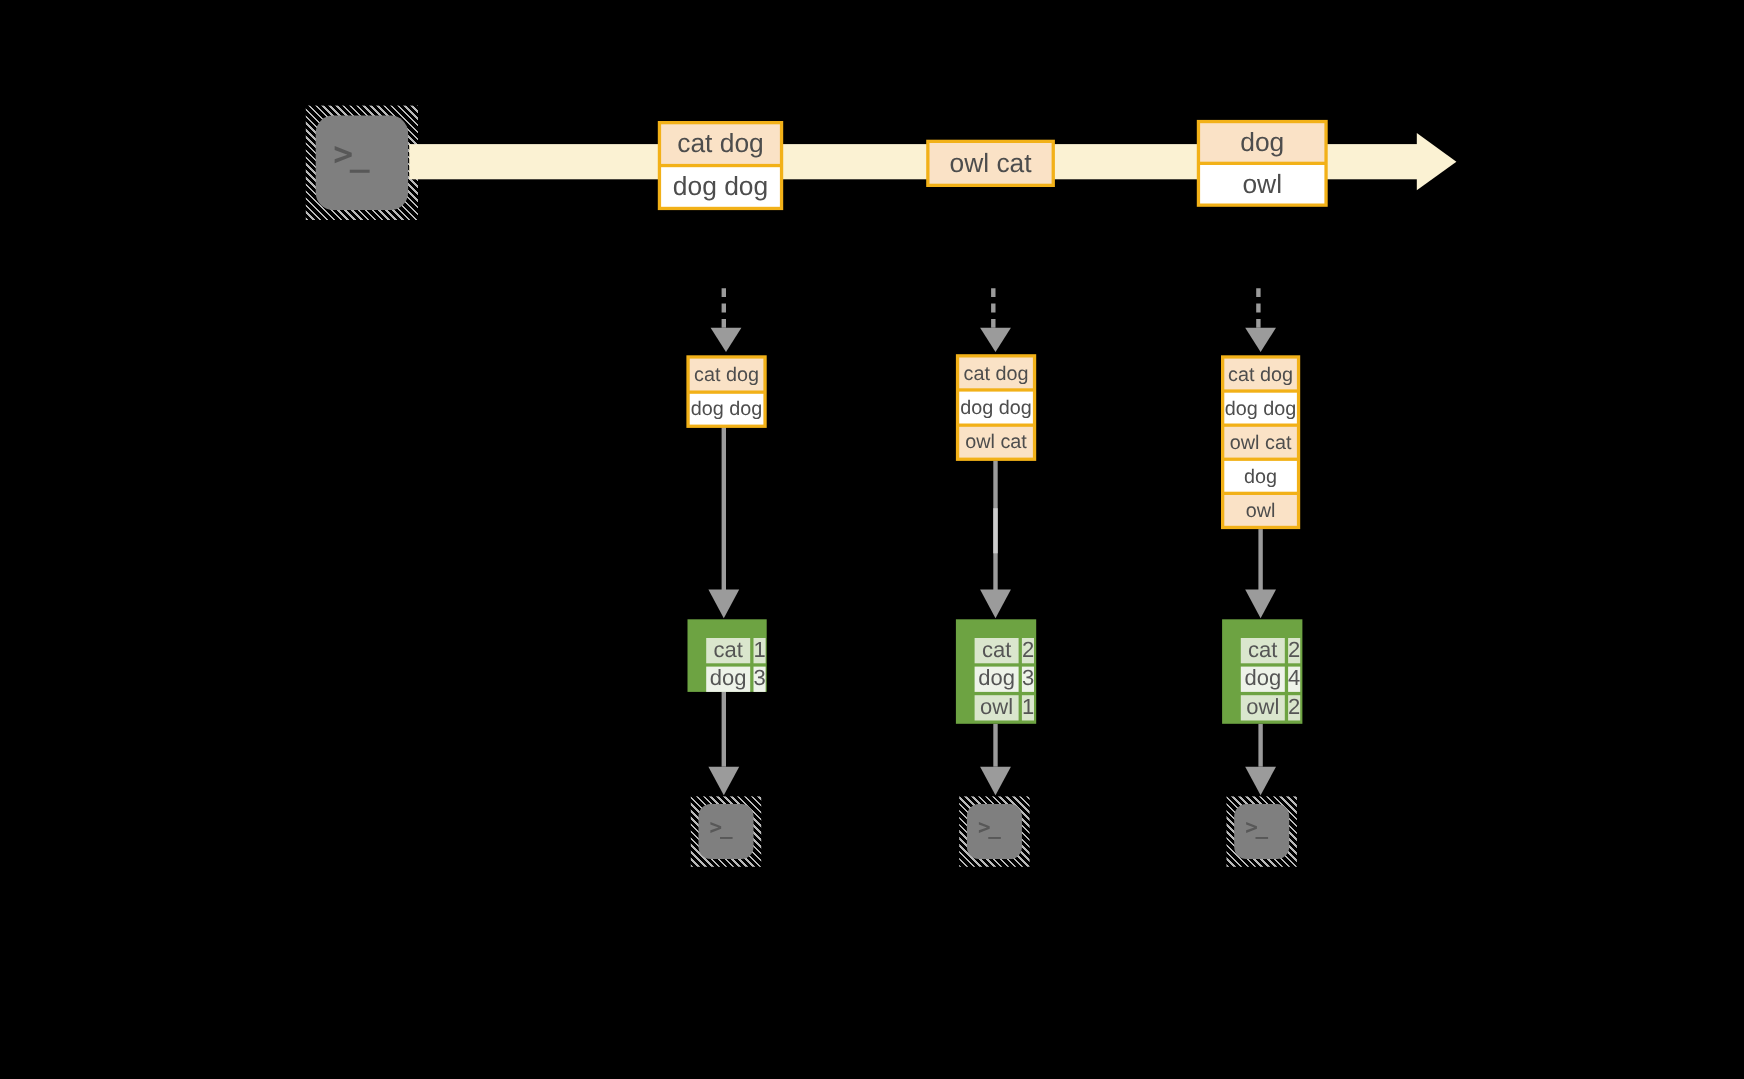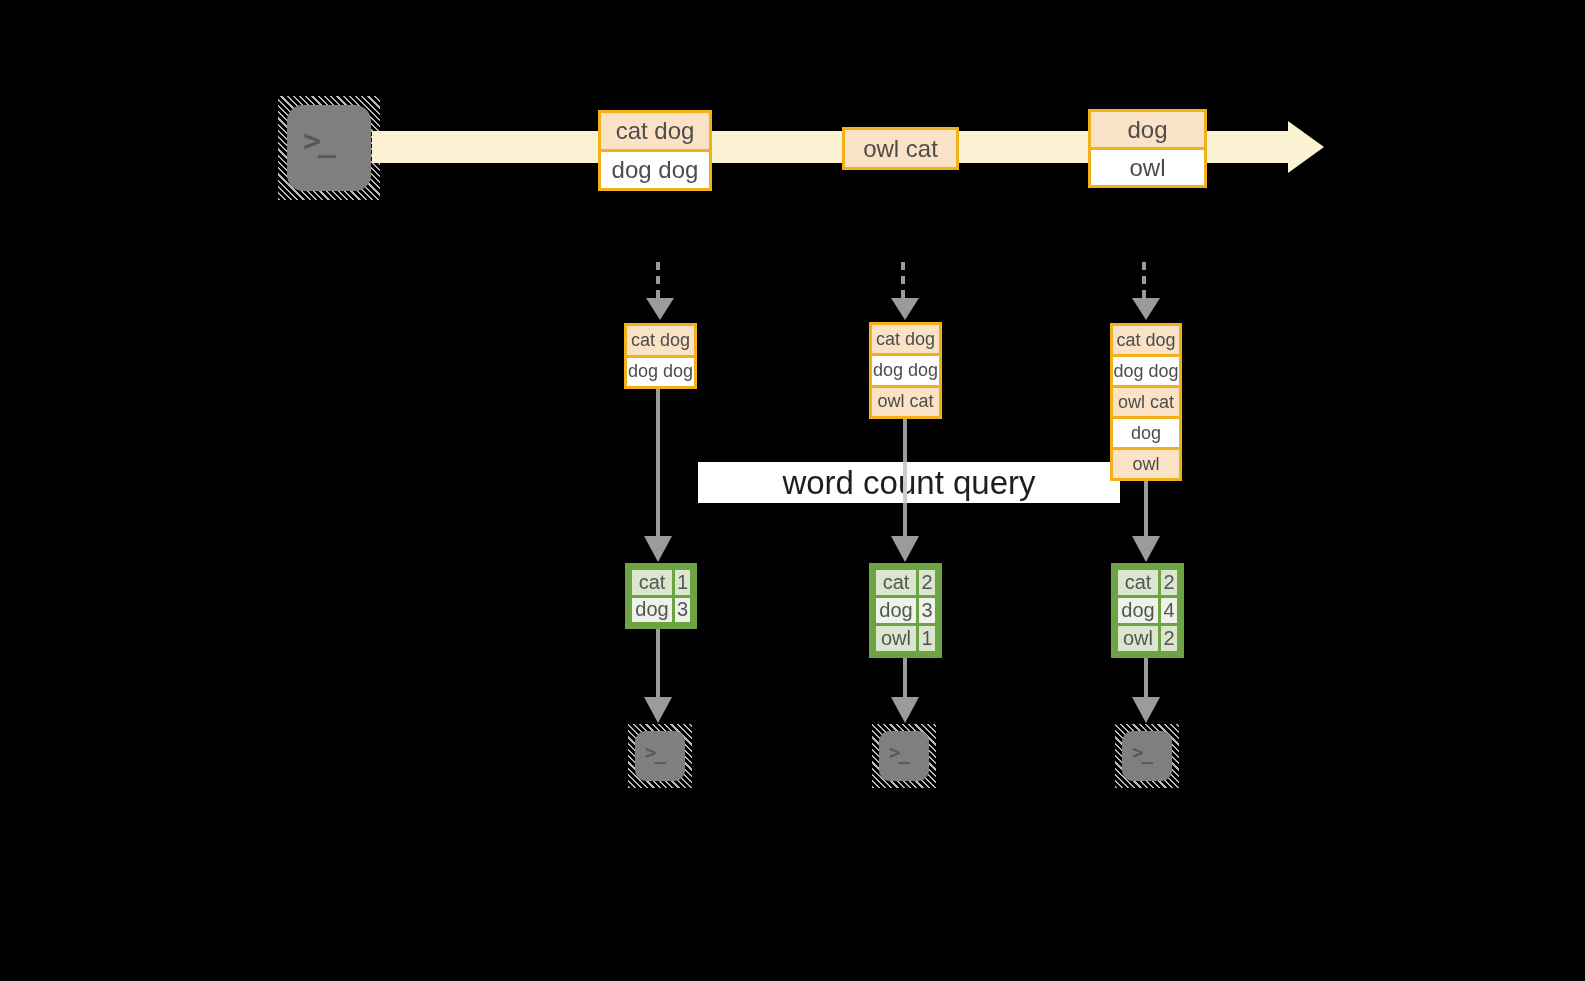--- a/index.html
+++ b/index.html
@@ -31,21 +31,21 @@
   
   .dashline{position:absolute;width:0;border-left:4px dashed #9b9b9b;z-index:1;}
   .gline{position:absolute;width:4px;background:#9b9b9b;z-index:1;}
   .ghead{position:absolute;width:0;height:0;z-index:1;
       border-top:26px solid #9b9b9b;border-left:14px solid transparent;border-right:14px solid transparent;}
   
   .banner{position:absolute;left:698px;top:462px;width:422px;height:41px;background:#ffffff;z-index:3;
       display:flex;align-items:center;justify-content:center;font-size:33px;font-weight:300;color:#1f1f1f;}
   .banner-line{position:absolute;left:903px;top:462px;width:4px;height:41px;background:#cdcdcd;z-index:4;}
   
-  .gtable{position:absolute;background:#6da342;padding:7px;display:grid;gap:3px;
+  .gtable{position:absolute;background:#6da342;padding:17px;display:grid;gap:3px;
       grid-template-columns:40px 1fr;box-sizing:border-box;z-index:2;}
   .gcell{display:flex;align-items:center;justify-content:center;font-size:20px;color:#555555;}
   .g-dark{background:#dae6cd;}
   .g-light{background:#eef3e9;}
 </style>
 </head>
 <body>
 
 <div class="canvas">
 
@@ -87,21 +87,20 @@
     <div class="ocell fill-peach">owl cat</div>
   </div>
   <div class="obox buf buffont" style="left:1110px;top:323px;width:72px;height:158px;">
     <div class="ocell fill-peach">cat dog</div>
     <div class="ocell fill-cream">dog dog</div>
     <div class="ocell fill-peach">owl cat</div>
     <div class="ocell fill-cream">dog</div>
     <div class="ocell fill-peach">owl</div>
   </div>
 
-  <div class="banner">word count query</div>
   <div class="banner-line"></div>
 
   <div class="gline" style="left:656px;top:388px;height:150px;"></div>
   <div class="ghead" style="left:644px;top:536px;"></div>
   <div class="gline" style="left:903px;top:419px;height:119px;"></div>
   <div class="ghead" style="left:891px;top:536px;"></div>
   <div class="gline" style="left:1144px;top:481px;height:57px;"></div>
   <div class="ghead" style="left:1132px;top:536px;"></div>
 
   <div class="gtable" style="left:625px;top:563px;width:72px;height:66px;">

